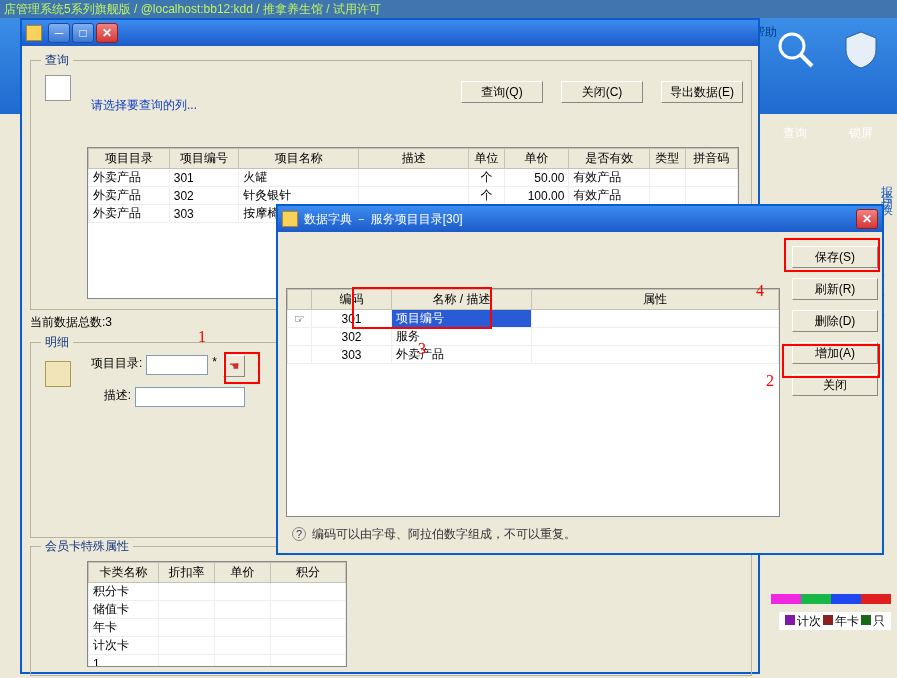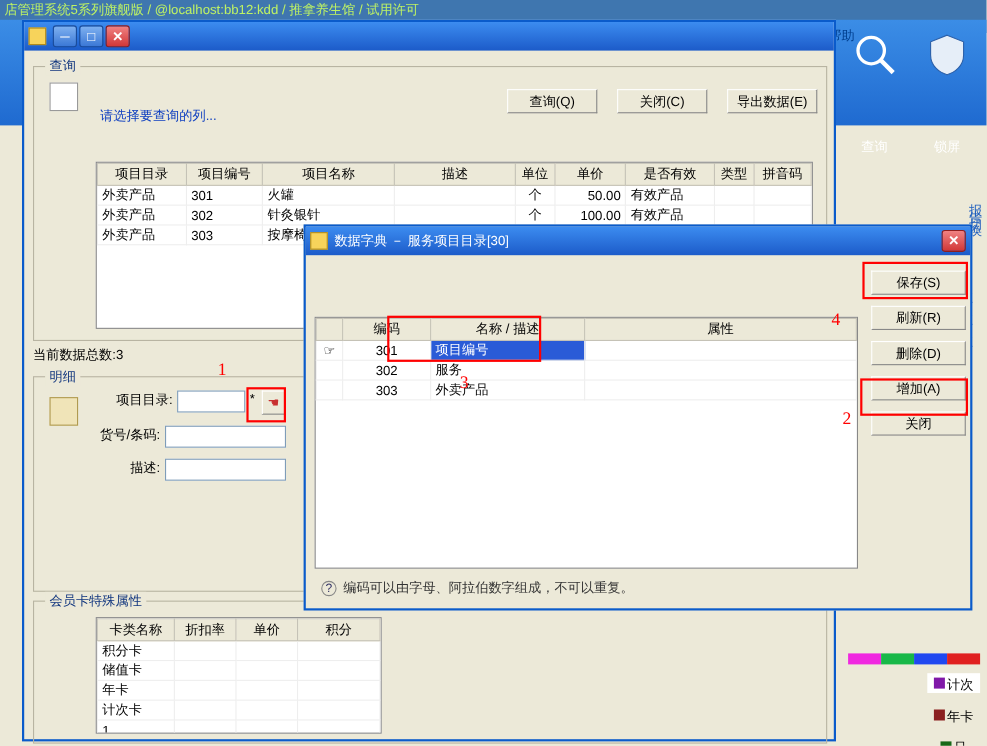--- a/index.html
+++ b/index.html
@@ -8,21 +8,21 @@
 .bg-toolbar{position:absolute;top:18px;left:0;right:0;height:96px;background:linear-gradient(#3B8DE6,#1F6AD0);}
 .bg-toolbar .tool{position:absolute;top:0;bottom:0;width:64px;text-align:center;color:#fff;}
 .bg-toolbar .tool svg{display:block;margin:10px auto 0;}
 .bg-toolbar .tool span{display:block;margin-top:55px;}
 .bg-right{position:absolute;right:120px;top:24px;color:#003F8F;display:flex;gap:14px;}
 .bg-right .item{display:flex;align-items:center;gap:4px;}
 .side-label{position:absolute;right:2px;top:176px;writing-mode:vertical-rl;color:#1F5FBF;letter-spacing:6px;}
 .cumulative{position:absolute;right:12px;top:260px;color:#1F5FBF;line-height:20px;}
 .strip{position:absolute;right:6px;bottom:74px;height:10px;display:flex;}
 .strip div{height:10px;}
-.bottom-bar{position:absolute;right:6px;bottom:48px;height:18px;background:#fff;padding:2px 6px;display:flex;gap:12px;align-items:center;flex-direction:column;}
+.bottom-bar{position:absolute;right:6px;bottom:48px;height:18px;background:#fff;padding:2px 6px;display:flex;gap:2px;align-items:center;}
 .bottom-bar .sw{width:10px;height:10px;display:inline-block;margin-right:2px;}
 
 .win{position:absolute;top:18px;left:20px;width:740px;height:656px;border:2px solid #0A5BCB;background:#ECE9D8;}
 .titlebar{height:26px;background:linear-gradient(#3C8CF0,#1C5BC9);color:#fff;display:flex;align-items:center;padding:0 4px;}
 .titlebar .ico{width:16px;height:16px;background:#F7D35B;border:1px solid #B08A1D;margin-right:6px;}
 .titlebar .t{flex:1;}
 .titlebar .btns{display:flex;gap:2px;}
 .titlebar .btns div{width:22px;height:20px;background:linear-gradient(#7FB1F0,#3B78D6);border:1px solid #1B4C9A;border-radius:3px;display:flex;align-items:center;justify-content:center;color:#fff;font-weight:bold;cursor:pointer;}
 .titlebar .btns .close{background:linear-gradient(#F08282,#D23737);border-color:#8E1E1E;}
 .win-body{position:relative;width:100%;height:calc(100% - 26px);}
@@ -202,24 +202,20 @@
       <div class="detail-ico"></div>
       <div class="form">
         <div class="form-row">
           <label>项目目录:</label>
           <input style="width: 62px;">
           <span style="margin:0 4px;color:#000">*</span>
           <div class="starbtn">
             <span style="color:#C83030">☚</span>
           </div>
         </div>
-        <div class="form-row">
-            <label>货号/条码:</label>
-            <input style="width: 110px;">
-          </div>
         <div class="form-row">
             <label>描述:</label>
             <input style="width: 110px;">
           </div>
       </div>
     </div>
 
     <div class="group" id="g-member">
       <div class="legend">会员卡特殊属性</div>
       <div class="member-tbl">

